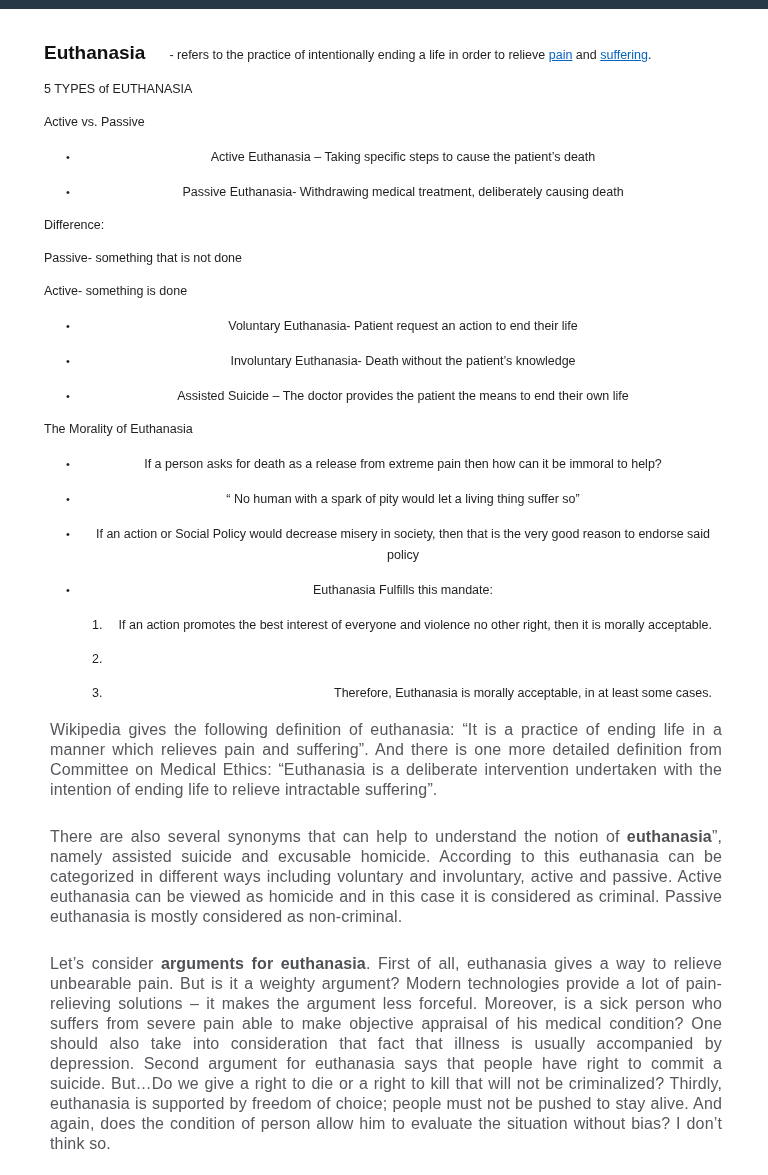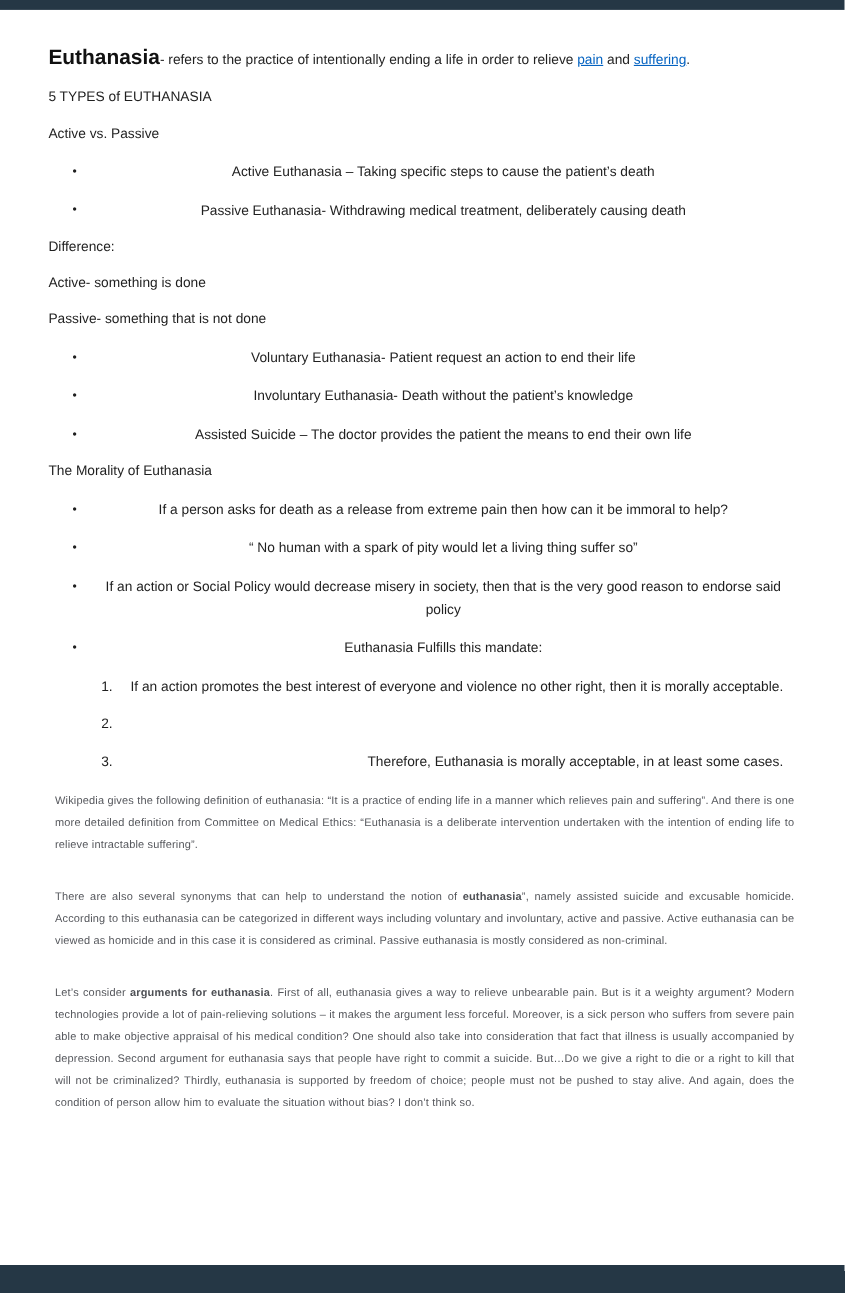--- a/index.html
+++ b/index.html
@@ -12,21 +12,21 @@
     overflow:hidden;
     box-sizing:border-box;
   }
   .bar{width:100%;flex:0 0 auto;background:#253745;}
   .bar.top{height:9px;}
   .bar.bottom{height:25px;}
   .content{flex:1 1 auto;padding:32px 42px 0 44px;box-sizing:border-box;}
 
   .titleline{margin:0 0 14px 0;line-height:24px;}
   .doc-title{font-size:19px;font-weight:bold;color:#111;}
-  .intro{font-size:12.5px;color:#1f1f1f;}
+  .intro{font-size:12.5px;color:#1f1f1f;padding-left:24px;}
   .link{color:#0563c1;text-decoration:underline;cursor:pointer;}
 
   .line{margin:0 0 17px 0;font-size:12.5px;line-height:16px;}
   .bold{font-weight:normal;}
 
   .bullet-item{
     display:flex;align-items:flex-start;
     padding-left:22px;margin:0 0 14px 0;
     font-size:12.5px;line-height:21px;
   }
@@ -38,21 +38,21 @@
     padding-left:48px;margin:0 0 13px 0;
     font-size:12.5px;line-height:21px;
   }
   .num{flex:0 0 24px;}
   .ntext{flex:1 1 auto;padding-right:14px;text-align:right;}
 
   .para-section{margin-top:16px;}
   .para{
     margin:0 4px 27px 0;
     margin-left:6px;
-    font-size:10px;
+    font-size:16px;
     line-height:20px;
     color:#55575c;
     text-align:justify;
     letter-spacing:0.15px;
   }
   .para b{font-weight:bold;color:#4e5055;}
 </style>
 </head>
 <body>
 
@@ -70,22 +70,22 @@
     <div class="bullet-item">
       <span class="bullet">•</span>
       <span class="btext">Active Euthanasia – Taking specific steps to cause the patient’s death</span>
     </div>
     <div class="bullet-item">
       <span class="bullet">•</span>
       <span class="btext">Passive Euthanasia-  Withdrawing medical treatment, deliberately causing death</span>
     </div>
 
     <p class="line">Difference:</p>
+    <p class="line">Passive-  something that is not done</p>
     <p class="line">Active- something is done</p>
-    <p class="line">Passive-  something that is not done</p>
 
     <div class="bullet-item">
       <span class="bullet">•</span>
       <span class="btext">Voluntary Euthanasia-  Patient request an action to end their life</span>
     </div>
     <div class="bullet-item">
       <span class="bullet">•</span>
       <span class="btext">Involuntary Euthanasia- Death without the patient’s knowledge</span>
     </div>
     <div class="bullet-item">

